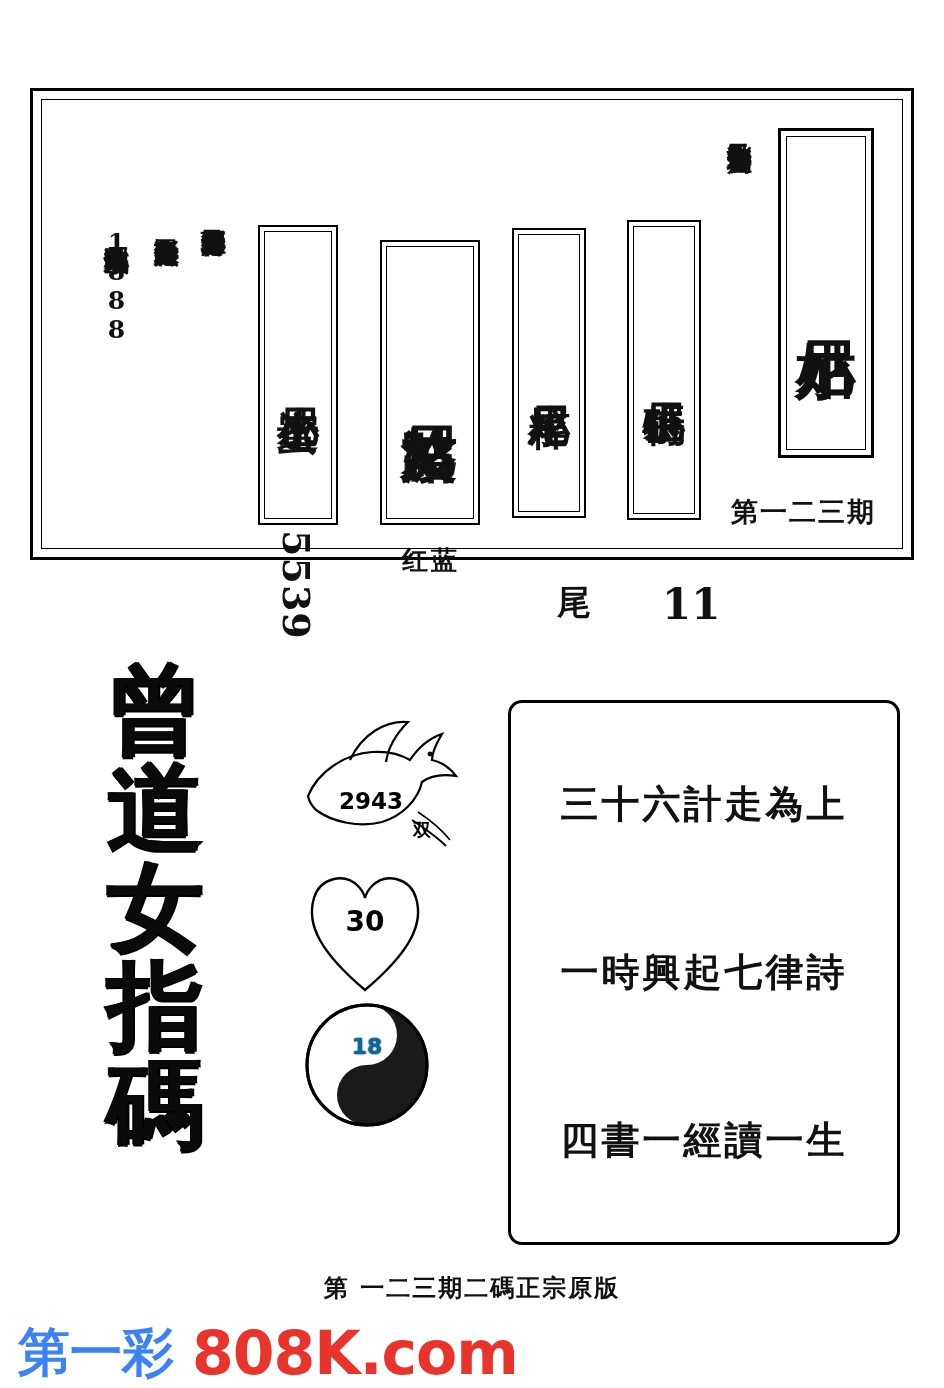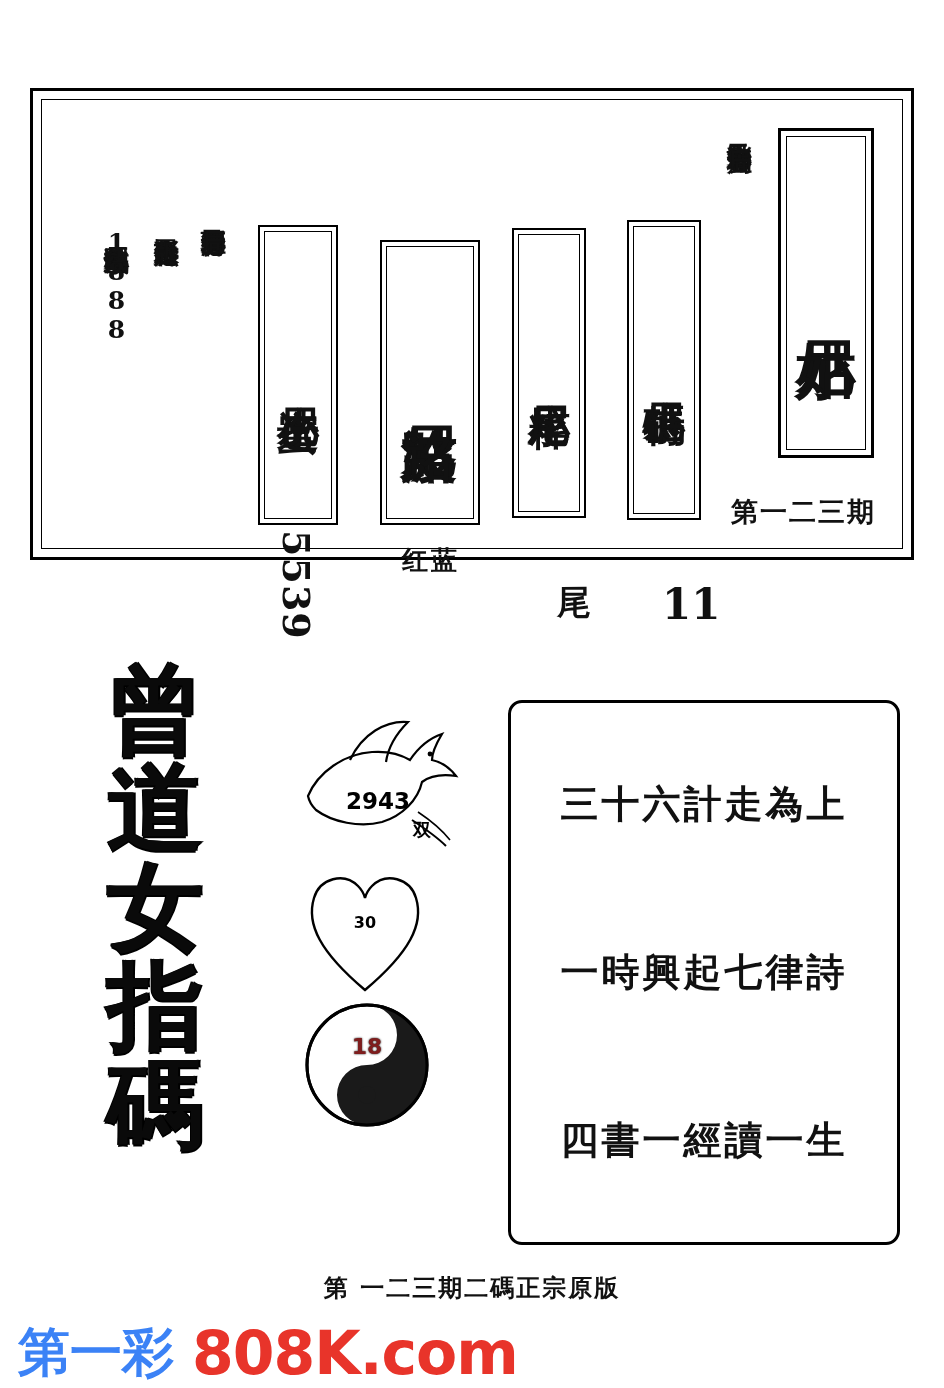--- a/index.html
+++ b/index.html
@@ -306,38 +306,38 @@
     <path d="M18 96 C28 72, 54 54, 82 52 C96 51, 110 54, 120 60
              C128 48, 140 38, 152 34 C146 44, 142 52, 142 60
              C152 62, 160 68, 166 76 C152 74, 140 76, 132 82
              C128 100, 112 116, 92 122 C70 128, 42 122, 26 110
              C22 106, 19 101, 18 96 Z" fill="none" stroke="#000" stroke-width="2.2"></path>
     <path d="M60 60 C72 34, 96 20, 118 22 C106 34, 98 48, 96 62" fill="none" stroke="#000" stroke-width="2.2"></path>
     <path d="M122 120 C134 128, 146 136, 156 146" fill="none" stroke="#000" stroke-width="2"></path>
     <path d="M128 112 C140 120, 152 130, 160 140" fill="none" stroke="#000" stroke-width="1.6"></path>
     <circle cx="140" cy="54" r="2.4" fill="#000"></circle>
   </svg>
-  <div class="icon-num" style="left:48px; top:88px; width:80px; font-size:23px;">2943</div>
+  <div class="icon-num" style="left:41px; top:88px; width:80px; font-size:23px;">2943</div>
   <div class="icon-num" style="left:112px; top:118px; width:40px; font-size:18px; font-family:'DejaVu Serif',serif;">双</div>
 
   <svg width="130" height="140" viewBox="0 0 130 140" style="position:absolute;left:10px;top:160px;">
     <path d="M65 130 C20 92, 6 64, 14 38 C20 18, 44 12, 58 26
              C62 30, 64 34, 65 38 C66 34, 68 30, 72 26
              C86 12, 110 18, 116 38 C124 64, 110 92, 65 130 Z" fill="none" stroke="#000" stroke-width="2.4"></path>
   </svg>
-  <div class="icon-num" style="left:10px; top:213px; width:130px; font-size:16px;">30</div>
+  <div class="icon-num" style="left:10px; top:205px; width:130px; font-size:28px;">30</div>
 
   <svg width="130" height="130" viewBox="0 0 130 130" style="position:absolute;left:12px;top:300px;">
     <circle cx="65" cy="65" r="60" fill="#ffffff" stroke="#000" stroke-width="3"></circle>
     <path d="M65 5 A60 60 0 0 1 65 125 A30 30 0 0 1 65 65 A30 30 0 0 0 65 5 Z" fill="#1a1a1a"></path>
     <circle cx="65" cy="35" r="9" fill="#ffffff"></circle>
     <circle cx="65" cy="95" r="9" fill="#1a1a1a"></circle>
     <circle cx="65" cy="65" r="60" fill="none" stroke="#000" stroke-width="3"></circle>
   </svg>
-  <div class="icon-num" style="left:12px; top:334px; width:130px; font-size:22px; color:#7f1d1d; text-shadow:0 0 2px #000;">18</div>
+  <div class="icon-num" style="left:12px; top:334px; width:130px; font-size:22px; color:#0369a1; text-shadow:0 0 2px #000;">18</div>
 </div>
 
 <div class="poem-box">
   <div class="poem-line">三十六計走為上</div>
   <div class="poem-line">一時興起七律詩</div>
   <div class="poem-line">四書一經讀一生</div>
 </div>
 
 <div class="sub-issue">第 一二三期二碼正宗原版</div>
 

